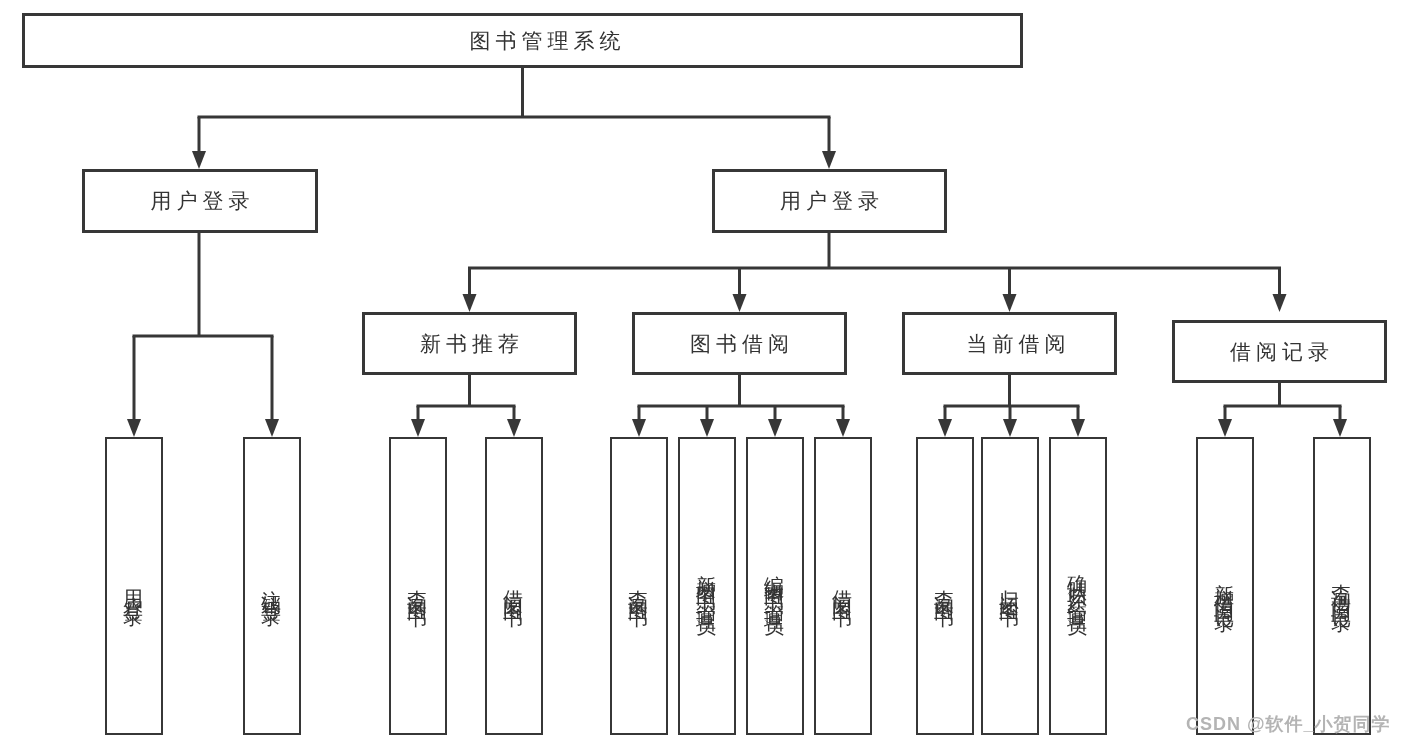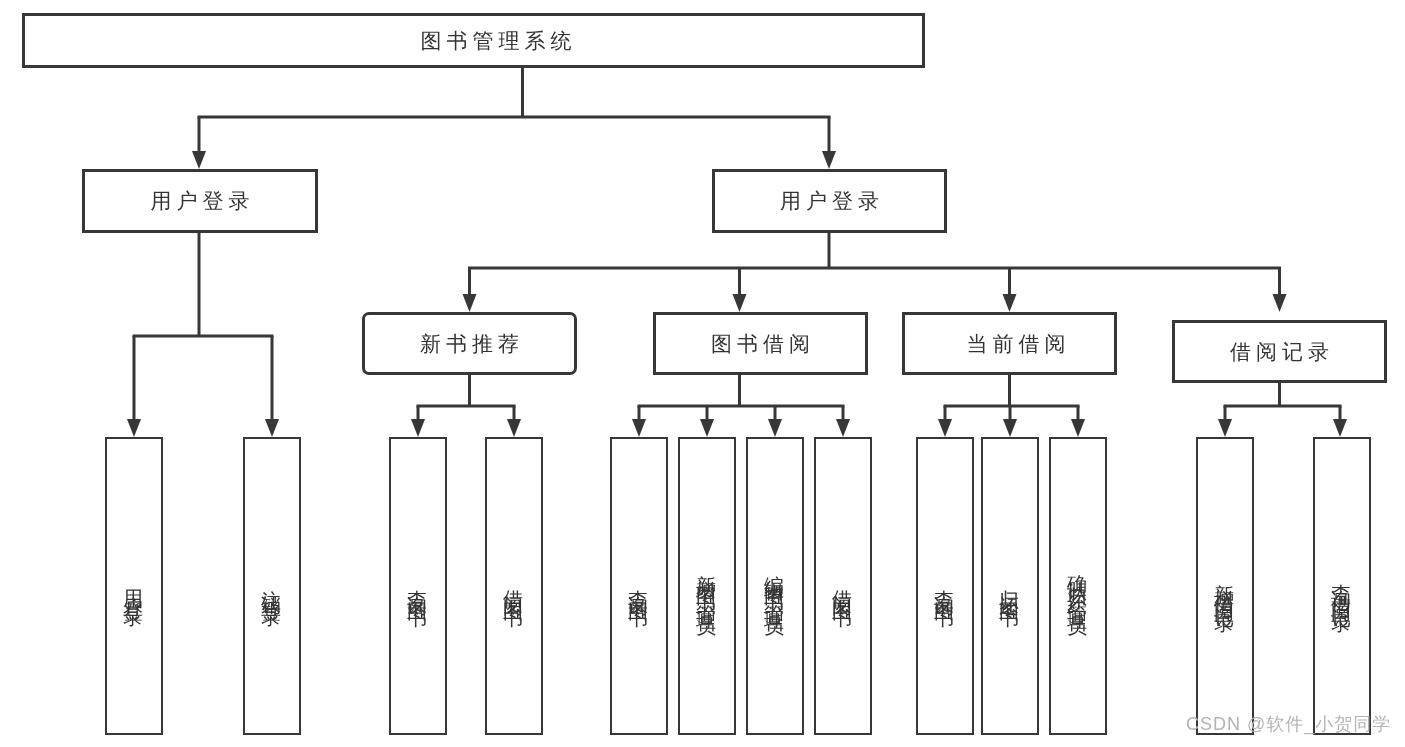--- a/index.html
+++ b/index.html
@@ -38,27 +38,27 @@
     white-space: nowrap;
   }
   .leaf {
     border-width: 2px;
     writing-mode: vertical-rl;
     font-size: 20px;
     letter-spacing: 6px;
     text-indent: 0;
   }
   
-  .n-root   { left: 22px;   top: 13px;  width: 903px; height: 55px; padding-left: 45px; }
+  .n-root   { left: 22px;   top: 13px;  width: 1001px; height: 55px; padding-left: 45px; }
   
   .n-l2-0   { left: 82px;   top: 169px; width: 236px;  height: 64px; }
   .n-l2-1   { left: 712px;  top: 169px; width: 235px;  height: 64px; }
   
-  .n-l3-0   { left: 362px;  top: 312px; width: 215px;  height: 63px; border-radius: 7px; }
-  .n-l3-1   { left: 632px;  top: 312px; width: 215px;  height: 63px; margin-left: 21px; }
+  .n-l3-0   { left: 362px;  top: 312px; width: 215px;  height: 63px; }
+  .n-l3-1   { left: 632px;  top: 312px; width: 215px;  height: 63px; }
   .n-l3-2   { left: 902px;  top: 312px; width: 215px;  height: 63px; padding-left: 13px; }
   .n-l3-3   { left: 1172px; top: 320px; width: 215px;  height: 63px; }
   
   .n-g1-0   { left: 105px;  top: 437px; width: 58px; height: 298px; }
   .n-g1-1   { left: 243px;  top: 437px; width: 58px; height: 298px; }
   
   .n-g2-0   { left: 389px;  top: 437px; width: 58px; height: 298px; }
   .n-g2-1   { left: 485px;  top: 437px; width: 58px; height: 298px; }
   
   .n-g3-0   { left: 610px;  top: 437px; width: 58px; height: 298px; }
@@ -75,20 +75,21 @@
 
   .watermark {
     position: absolute;
     left: 1186px;
     top: 712px;
     font-size: 18px;
     color: #b4b4b4;
     letter-spacing: 1px;
     z-index: 5;
     white-space: nowrap;
+    font-weight: bold;
   }
 </style>
 </head>
 <body>
 
 <div class="canvas">
 
   <svg class="connectors" width="1405" height="747" viewBox="0 0 1405 747" xmlns="http://www.w3.org/2000/svg">
     <g stroke="#373737" stroke-width="3" fill="none">
 

